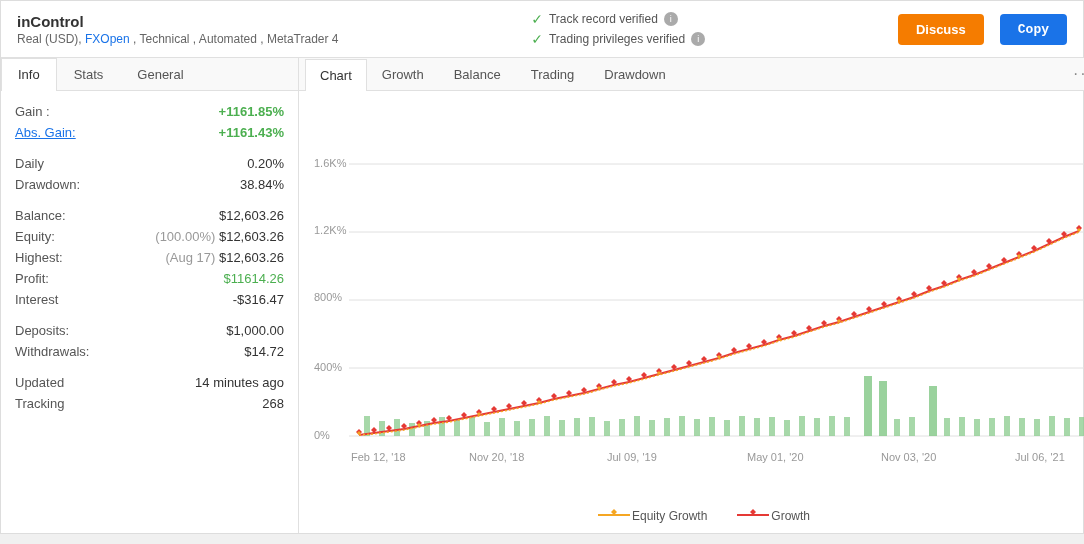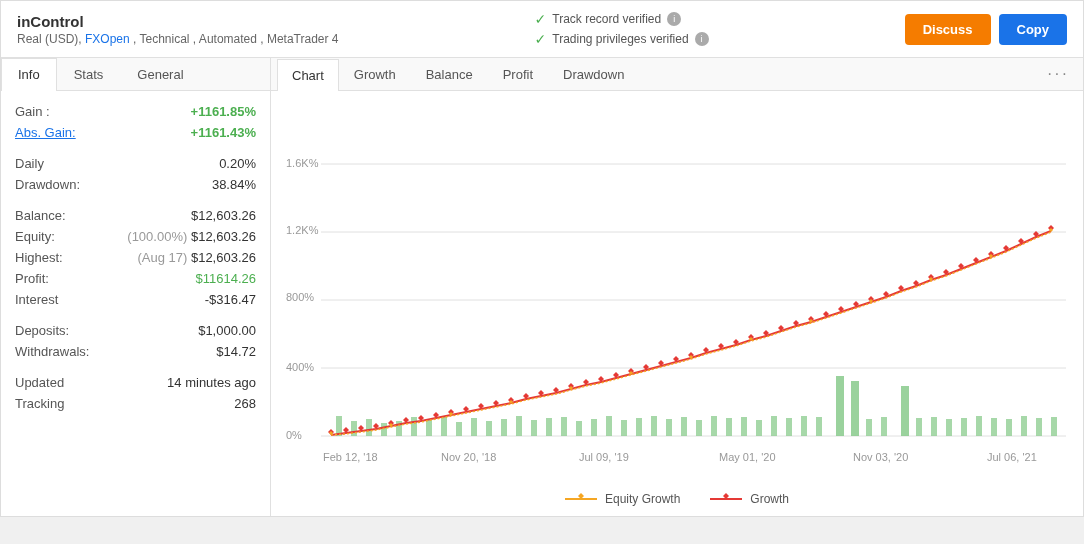--- a/index.html
+++ b/index.html
@@ -9,29 +9,29 @@
 
     
     .header { display: flex; align-items: center; justify-content: space-between; padding: 10px 16px; border-bottom: 1px solid #e0e0e0; background: #fff; }
     .header-left h1 { font-size: 15px; font-weight: bold; color: #333; }
     .header-left .subtitle { font-size: 12px; color: #666; margin-top: 2px; }
     .header-left .subtitle a { color: #1a73e8; text-decoration: none; }
     .header-center { display: flex; flex-direction: column; gap: 4px; }
     .verify-item { display: flex; align-items: center; gap: 6px; font-size: 12px; color: #555; }
     .verify-icon { color: #4caf50; font-size: 14px; }
     .info-icon { display: inline-flex; align-items: center; justify-content: center; width: 14px; height: 14px; border-radius: 50%; background: #aaa; color: #fff; font-size: 9px; cursor: pointer; }
-    .header-right { display: flex; gap: 8px; }
+    .header-right { display: flex; gap: 16px; }
     .btn-discuss { background: #f57c00; color: #fff; border: none; padding: 8px 18px; border-radius: 4px; font-size: 13px; cursor: pointer; font-weight: bold; }
-    .btn-copy { background: #1a73e8; color: #fff; border: none; padding: 8px 18px; border-radius: 4px; font-size: 13px; cursor: pointer; font-weight: bold; }
+    .btn-copy { background: #1a73e8; color: #fff; border: none; padding: 8px 18px; border-radius: 4px; font-size: 13px; cursor: pointer; font-weight: bold; font-family: Liberation Mono, monospace; }
 
     
     .main { display: flex; background: #fff; }
 
     
-    .left-panel { width: 270px; border-right: 1px solid #e0e0e0; flex-shrink: 0; }
+    .left-panel { width: 298px; border-right: 1px solid #e0e0e0; flex-shrink: 0; }
 
     .tabs-left { display: flex; border-bottom: 1px solid #e0e0e0; background: #f9f9f9; }
     .tab-left { padding: 8px 16px; font-size: 13px; cursor: pointer; color: #555; border: 1px solid transparent; border-bottom: none; }
     .tab-left.active { background: #fff; border-color: #e0e0e0; border-bottom-color: #fff; color: #333; margin-bottom: -1px; }
 
     .stats-section { padding: 10px 14px; }
     .stat-row { display: flex; justify-content: space-between; align-items: center; padding: 3px 0; }
     .stat-label { color: #555; font-size: 13px; }
     .stat-label.link { color: #1a73e8; text-decoration: underline; cursor: pointer; }
     .stat-value { font-size: 13px; color: #333; text-align: right; }
@@ -45,21 +45,21 @@
     .tabs-right { display: flex; align-items: center; border-bottom: 1px solid #e0e0e0; background: #f9f9f9; padding: 0 6px; justify-content: flex-end; }
     .tab-right { padding: 8px 14px; font-size: 13px; cursor: pointer; color: #555; border: 1px solid transparent; border-bottom: none; }
     .tab-right.active { background: #fff; border-color: #e0e0e0; border-bottom-color: #fff; color: #333; margin-bottom: -1px; }
     .tabs-more { margin-left: auto; color: #888; cursor: pointer; font-size: 16px; padding: 4px 8px; letter-spacing: 2px; }
 
     
     .chart-area { padding: 10px; }
 
     
     .chart-legend { display: flex; gap: 30px; justify-content: center; margin-top: 8px; }
-    .legend-item { display: flex; align-items: center; gap: 8px; font-size: 12px; color: #555; }
+    .legend-item { display: flex; align-items: flex-start; gap: 2px; font-size: 12px; color: #555; margin-top: 17px; }
 
     svg text { font-family: Arial, sans-serif; }
   </style>
 </head>
 <body>
 
 <div class="container">
 
   <div class="header">
     <div class="header-left">
@@ -158,21 +158,21 @@
           <span class="stat-value">268</span>
         </div>
       </div>
     </div>
 
     <div class="right-panel">
       <div class="tabs-right">
         <div class="tab-right active">Chart</div>
         <div class="tab-right">Growth</div>
         <div class="tab-right">Balance</div>
-        <div class="tab-right">Profit</div>
+        <div class="tab-right">Trading</div>
         <div class="tab-right">Drawdown</div>
         <div class="tabs-more">···</div>
       </div>
 
       <div class="chart-area">
         <svg width="790" height="380">
 
           <text x="5" y="338" font-size="11" fill="#999">0%</text>
           <text x="5" y="270" font-size="11" fill="#999">400%</text>
           <text x="5" y="200" font-size="11" fill="#999">800%</text>

